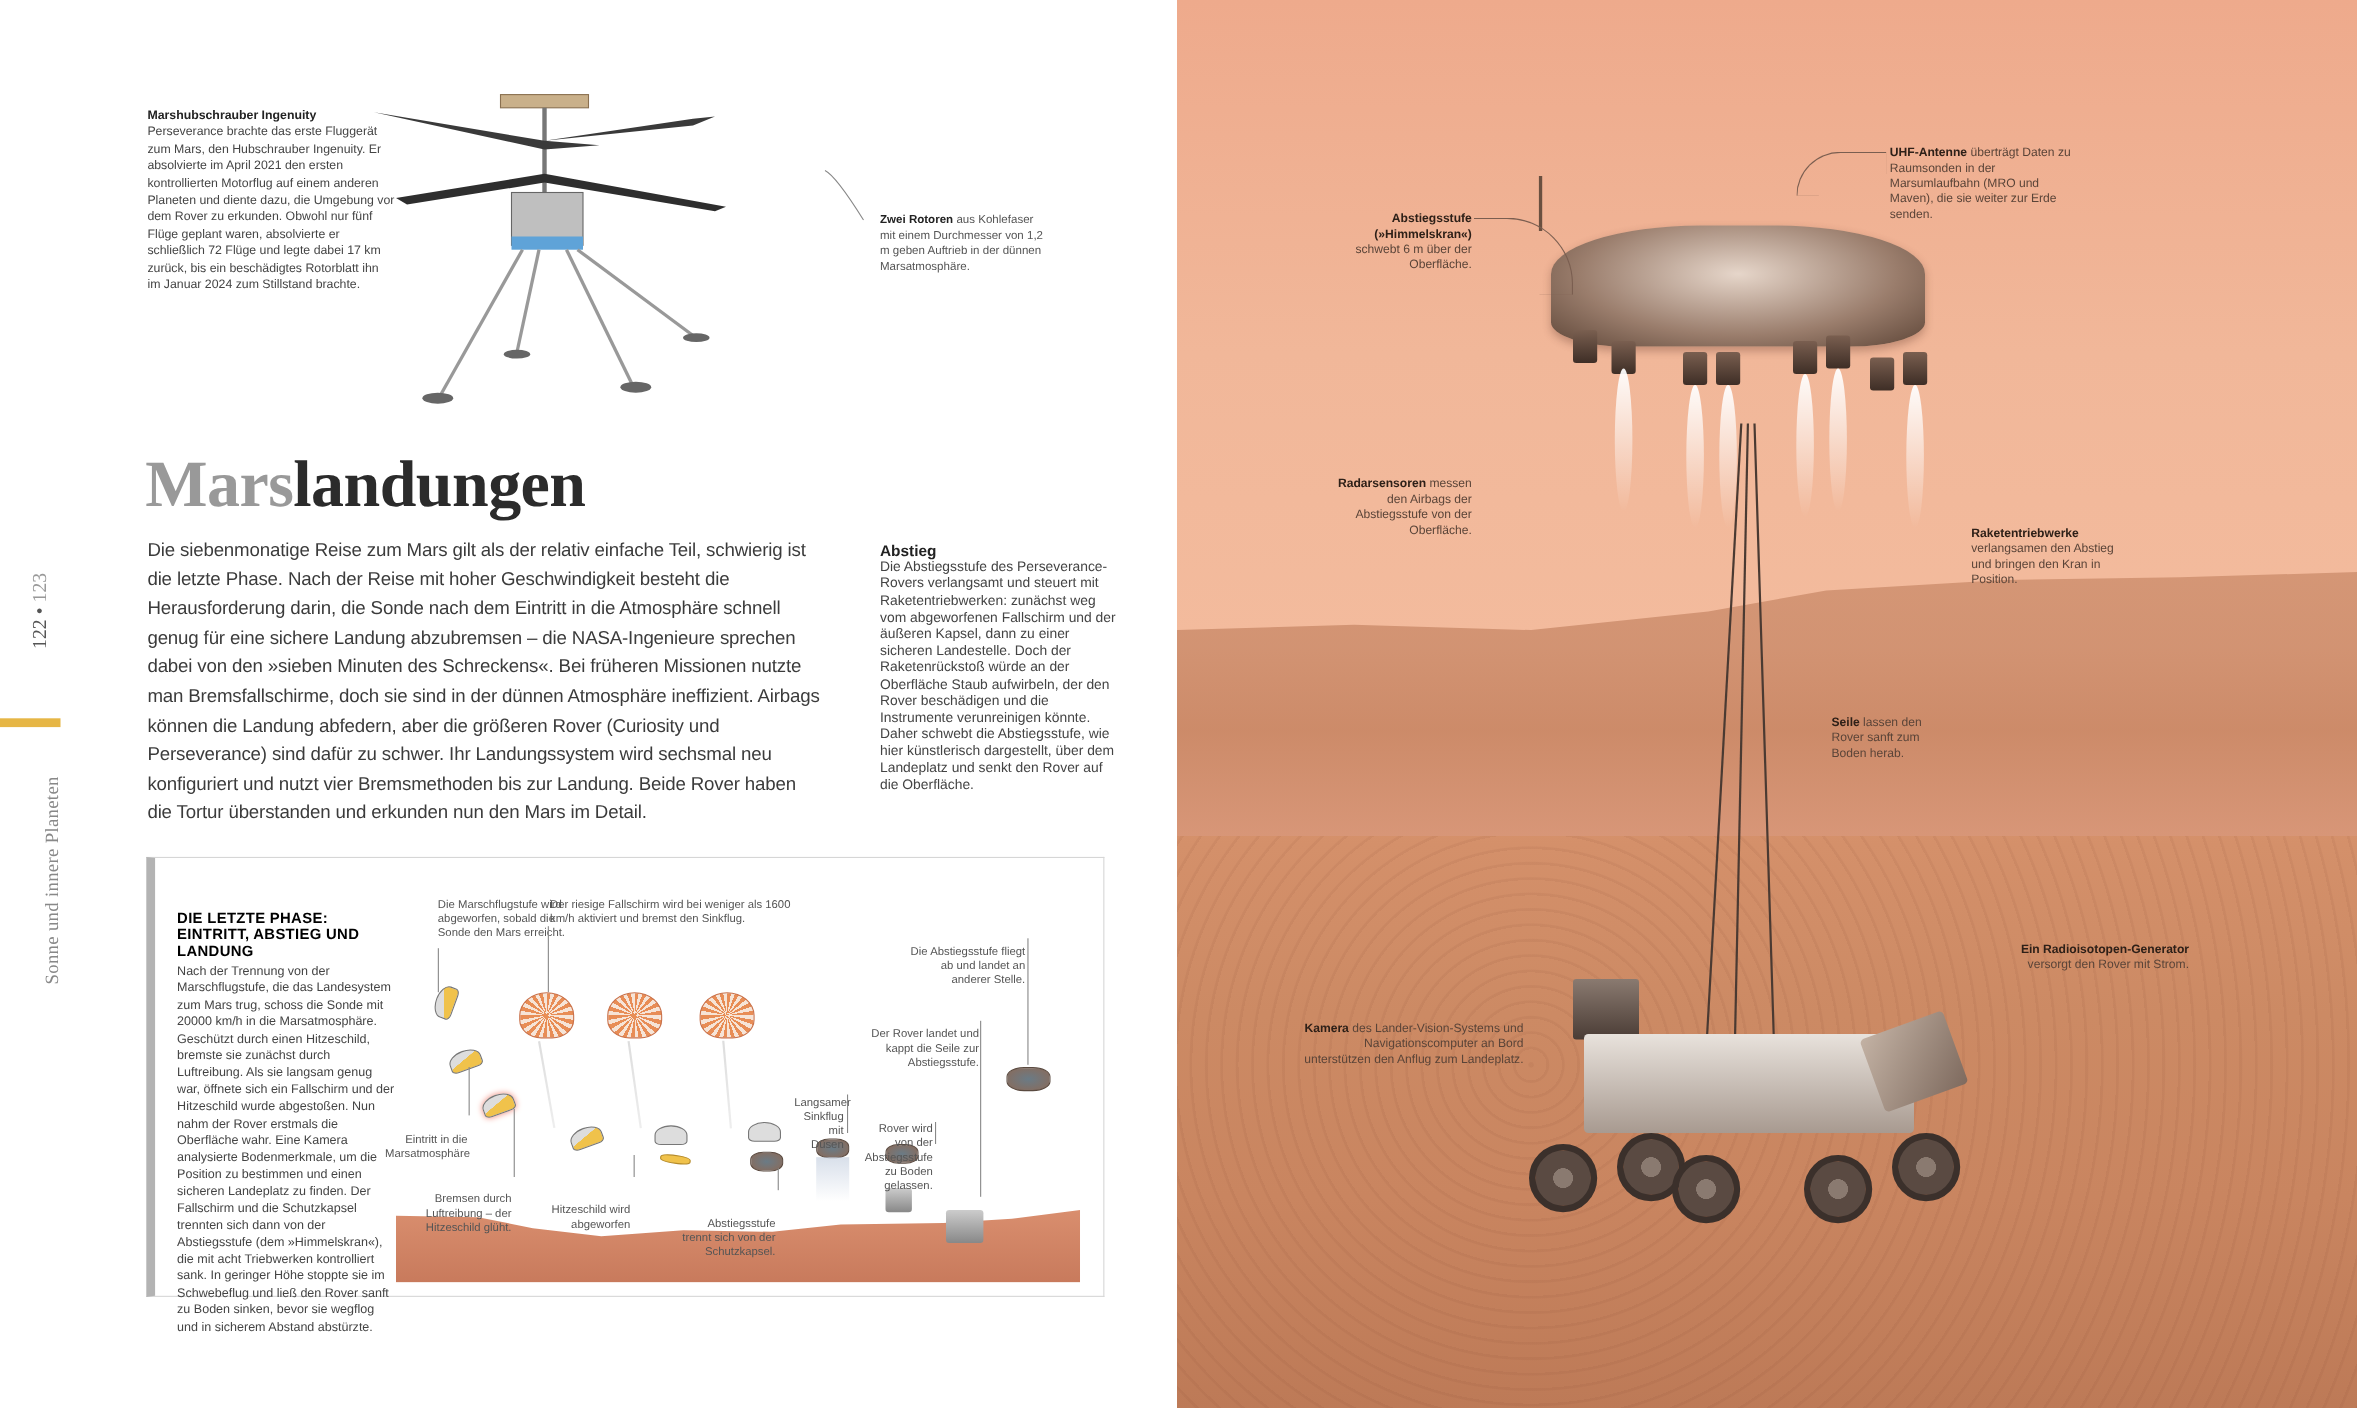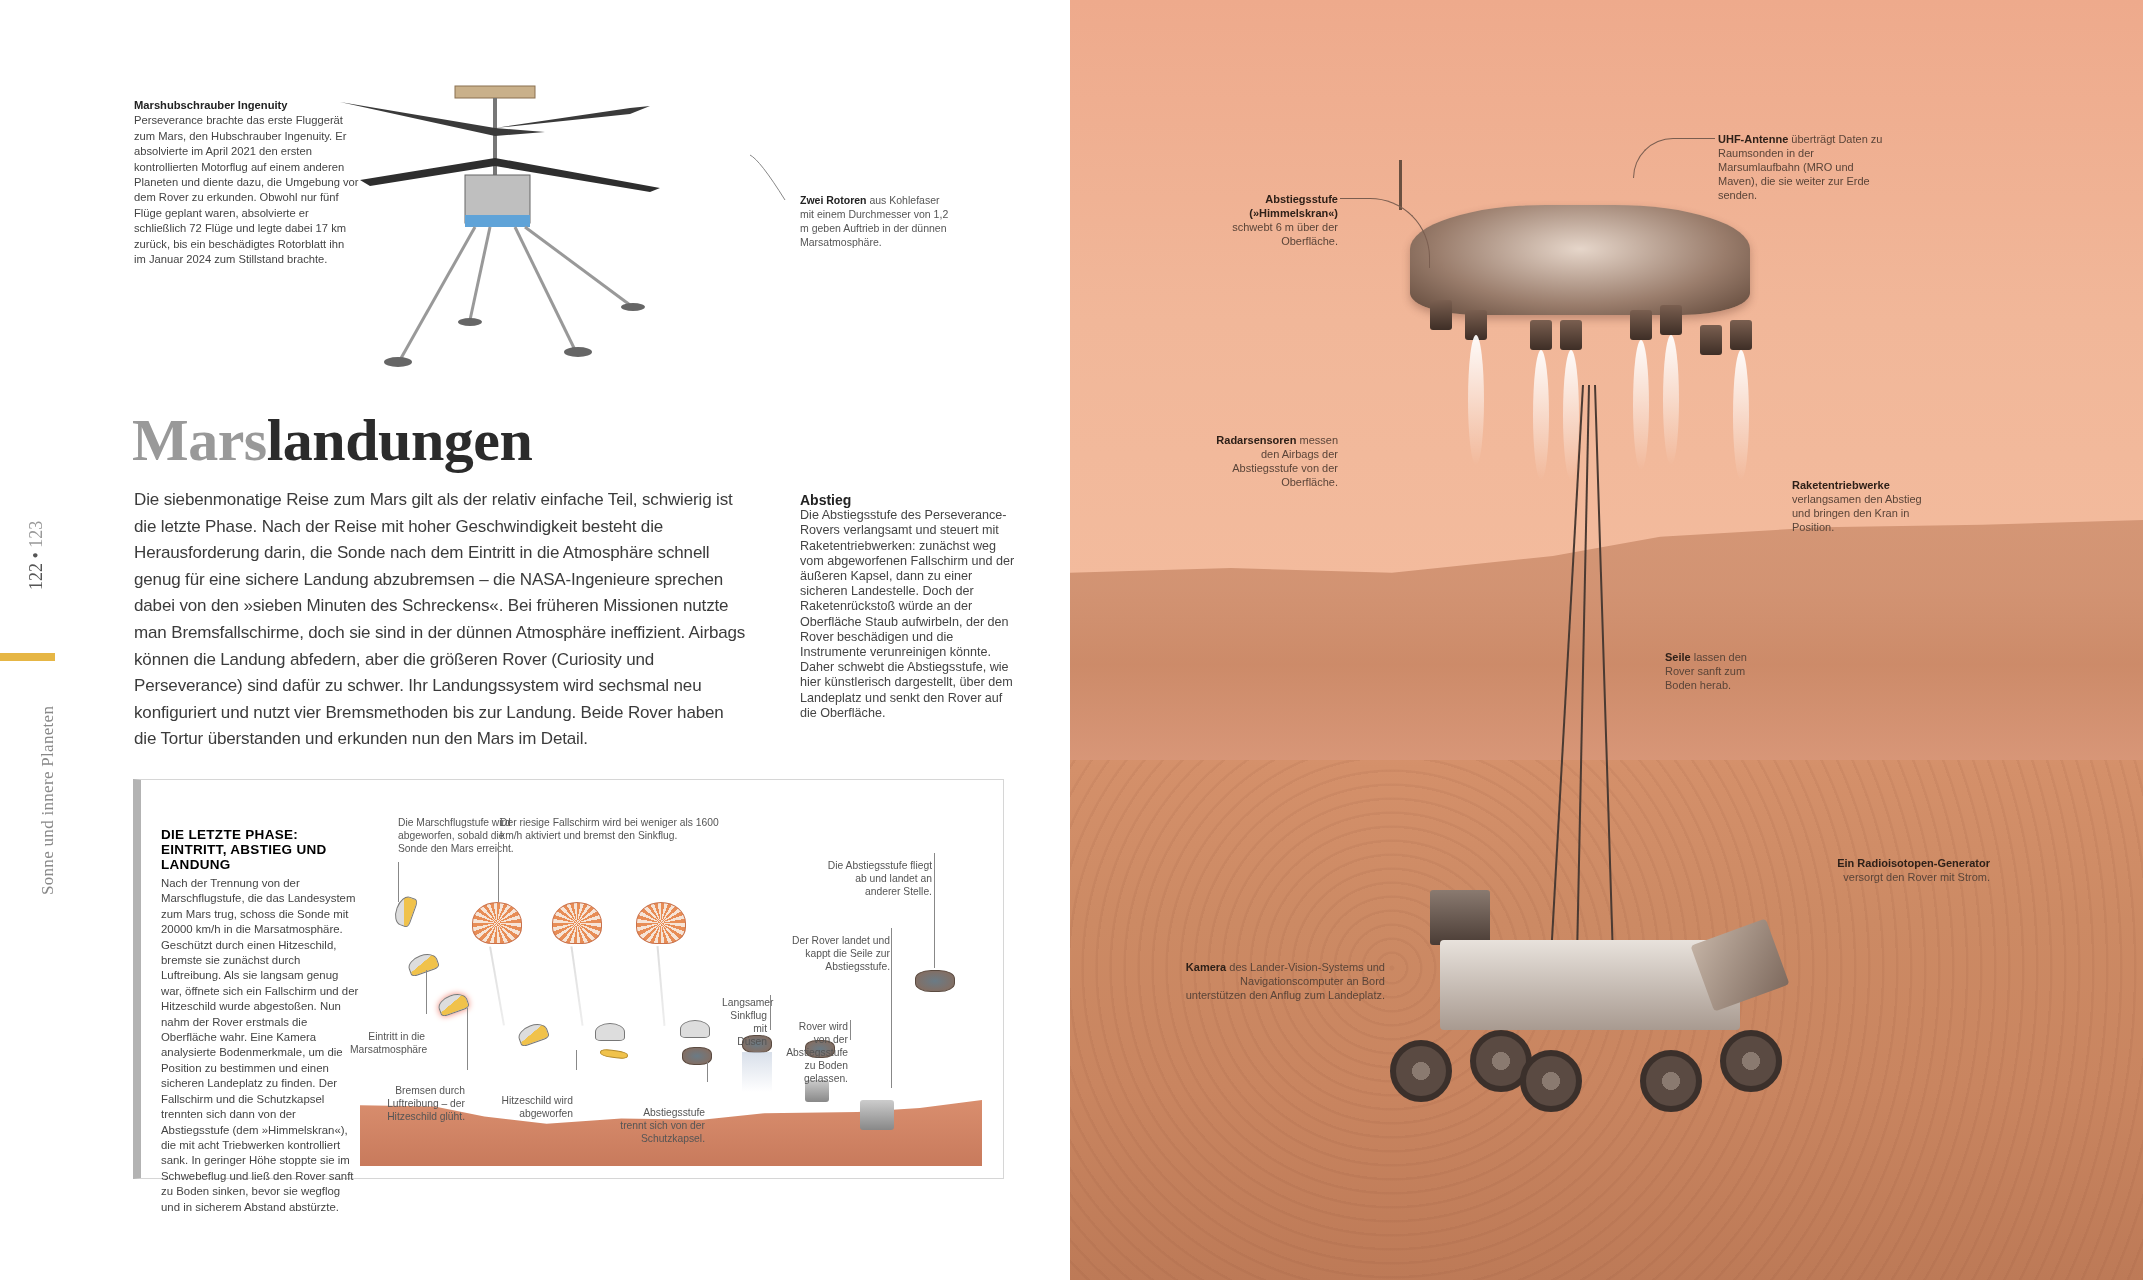--- a/index.html
+++ b/index.html
@@ -254,16 +254,16 @@
   </div>
 
   <div class="callout" style="left:595px;top:650px;width:90px;">
     <b>Seile</b><span> lassen den Rover sanft zum Boden herab.</span>
   </div>
 
   <div class="callout r" style="left:750px;top:856px;width:170px;">
     <b>Ein Radioisotopen-Generator</b><span> versorgt den Rover mit Strom.</span>
   </div>
 
-  <div class="callout r" style="left:115px;top:960px;width:200px;">
+  <div class="callout r" style="left:115px;top:928px;width:200px;">
     <b>Kamera</b><span> des Lander-Vision-Systems und Navigationscomputer an Bord unterstützen den Anflug zum Landeplatz.</span>
   </div>
 </div>
 
 </body></html>

